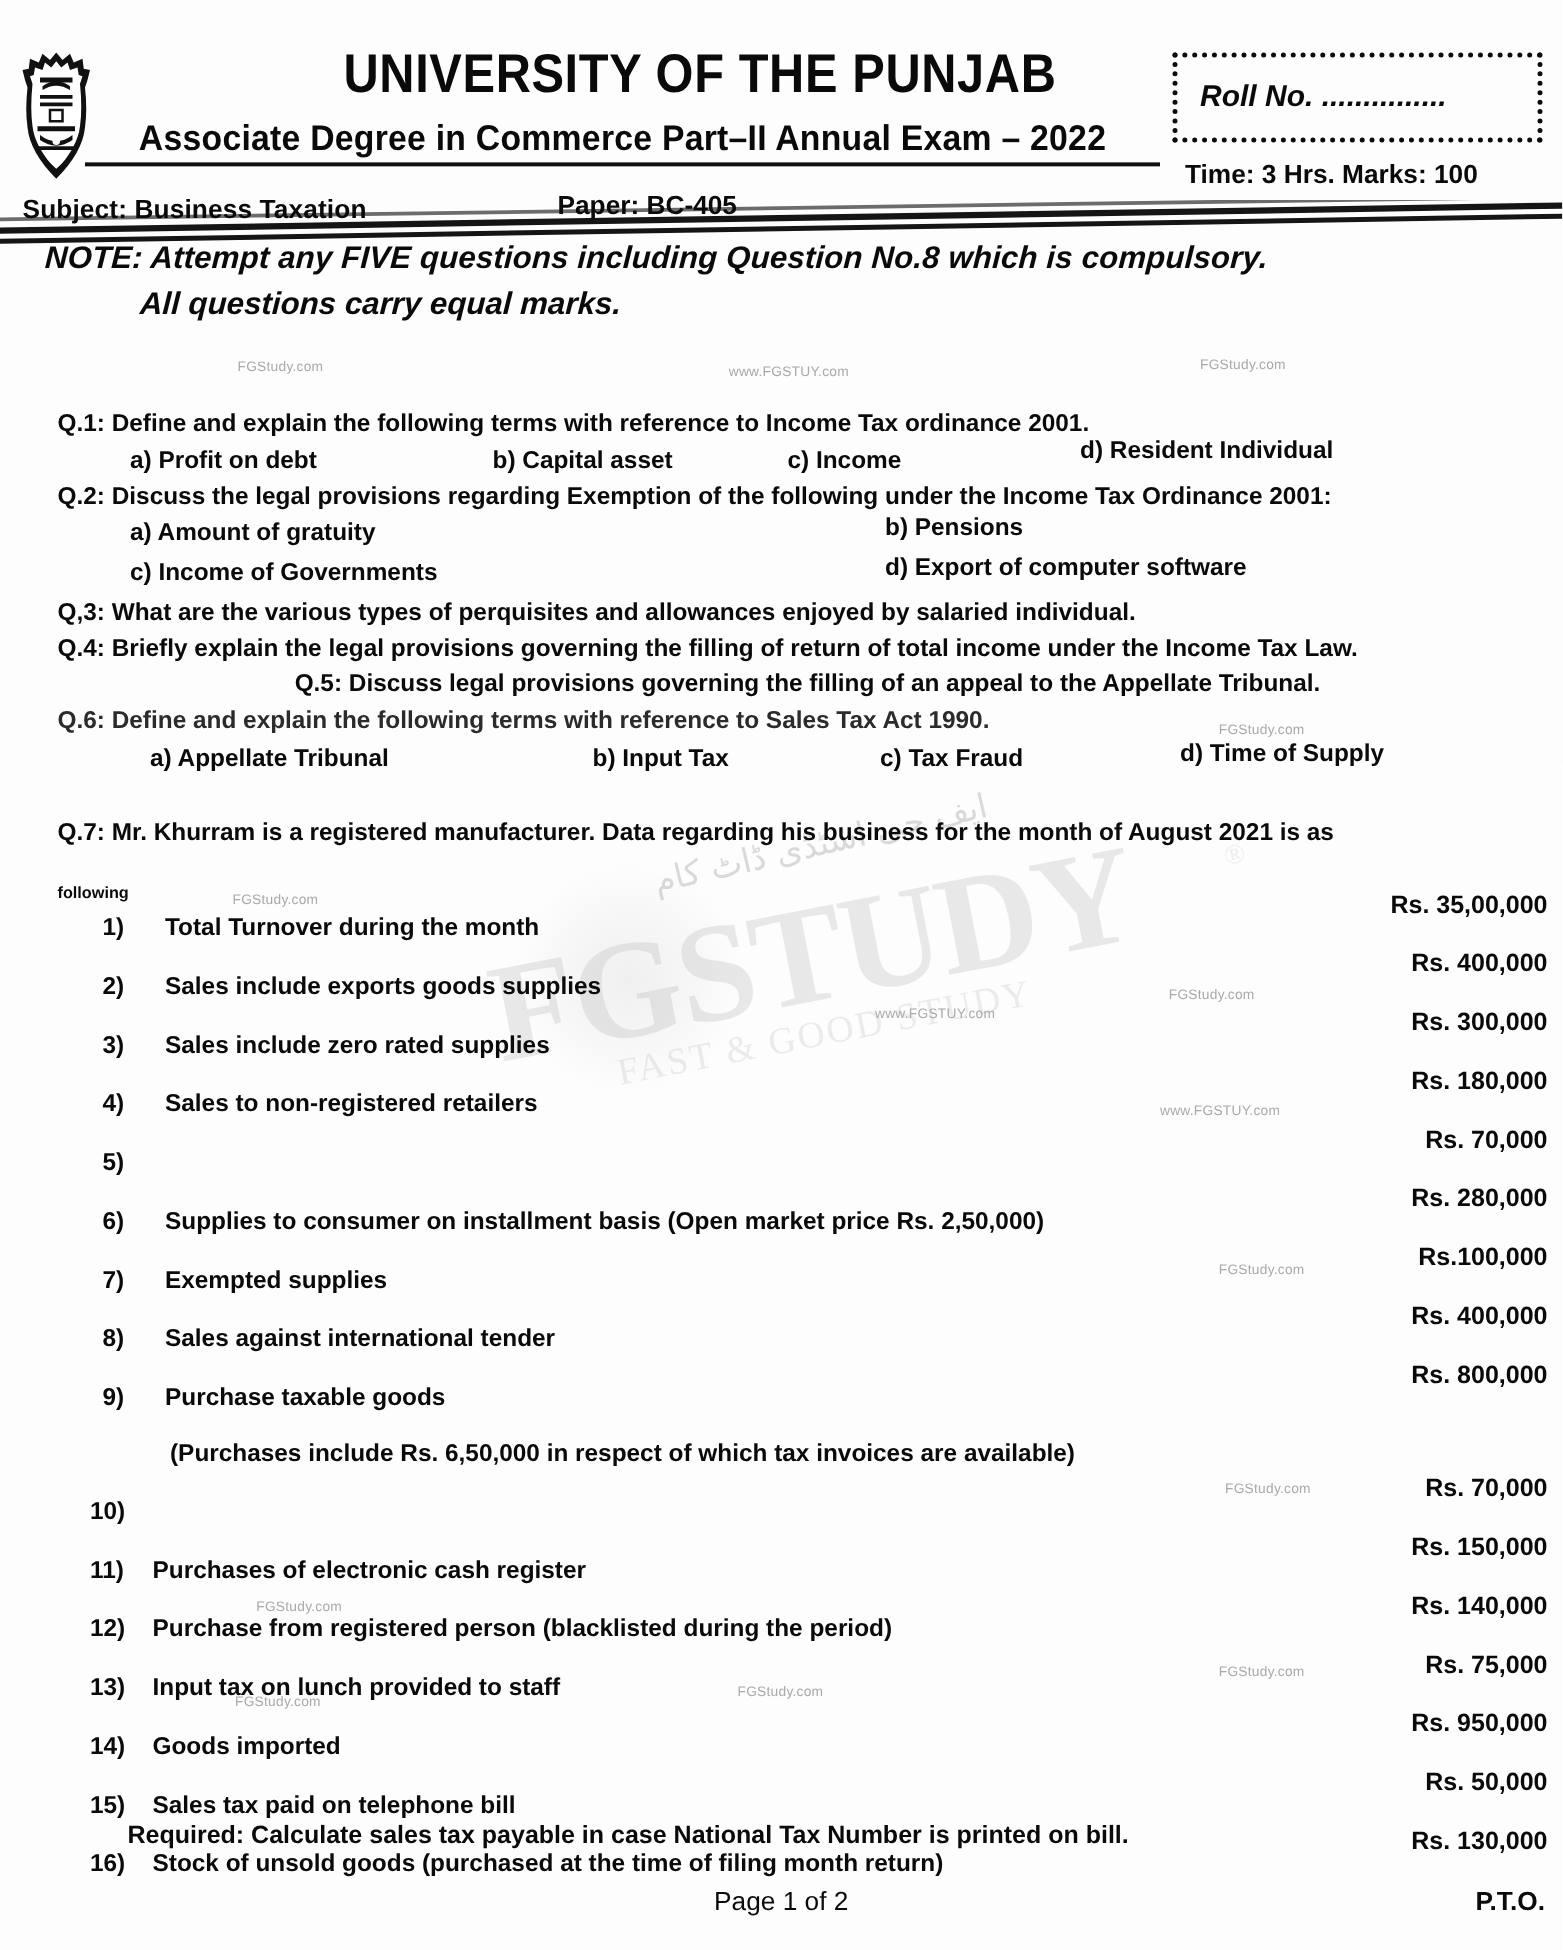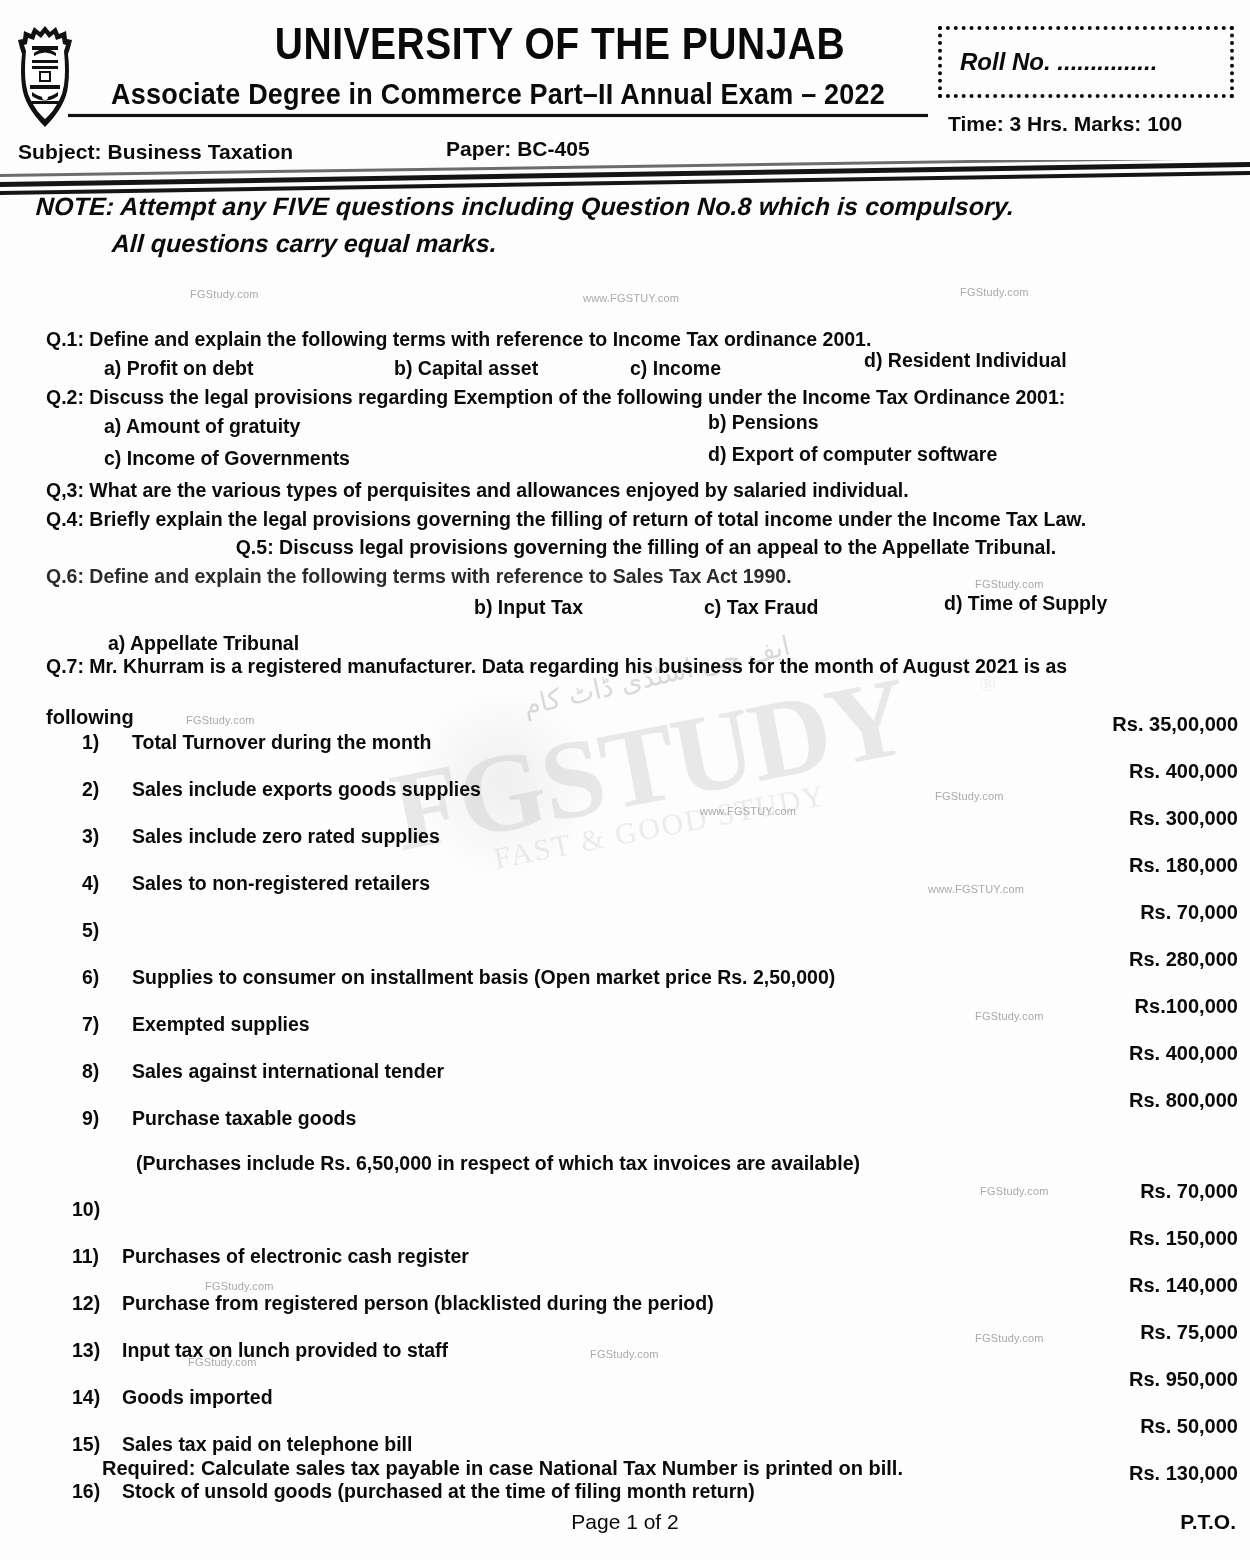--- a/index.html
+++ b/index.html
@@ -84,21 +84,21 @@
     font-size: 11px;
     color: #a9a9a9;
     font-family: "Liberation Sans", sans-serif;
     letter-spacing: .2px;
     white-space: nowrap;
     z-index: 2;
     pointer-events: none;
   }
 
   
-  #header { position: absolute; left: 0; top: 0; width: 1250px; height: 182px; z-index: 5; }
+  #header { position: absolute; left: 0; top: 16px; width: 1250px; height: 182px; z-index: 5; }
 
   #crest {
     position: absolute; left: 14px; top: 24px;
     width: 62px; height: 105px;
   }
 
   .univ-title {
     position: absolute;
     left: 200px; top: 22px;
     width: 720px;
@@ -230,21 +230,21 @@
   #q7 {
     position: absolute;
     left: 46px; top: 655px;
     width: 1200px;
     z-index: 5;
   }
   #q7 .q7-head {
     font-size: 19.5px; font-weight: 700; white-space: nowrap;
   }
   #q7 .q7-following {
-    font-size: 20px; font-weight: 700; margin-top: 28px;
+    font-size: 13px; font-weight: 700; margin-top: 28px;
   }
   #list {
     position: absolute;
     left: 46px; top: 725px;
     width: 1200px;
     z-index: 5;
   }
   .row {
     position: relative;
     height: 47px;
@@ -408,21 +408,21 @@
     <div class="q" style="margin-top:9px;text-align:center;">
       <span class="qno">Q.5:</span>
       <span>Discuss legal provisions governing the filling of an appeal to the Appellate Tribunal.</span>
     </div>
 
     <div class="q faded" style="margin-top:9px;">
       <span class="qno">Q.6:</span>
       <span>Define and explain the following terms with reference to Sales Tax Act 1990.</span>
     </div>
     <div class="opts" style="margin-top:10px;">
-      <span style="left:14px;margin-top:36px;">a) Appellate Tribunal</span>
+      <span style="left:26px;">a) Appellate Tribunal</span>
       <span style="left:380px;">b) Input Tax</span>
       <span style="left:610px;">c) Tax Fraud</span>
       <span style="left:850px; top:-4px;">d) Time of Supply</span>
     </div>
   </div>
 
   <div id="q7">
     <div class="q7-head">
       <span>Q.7:</span>
       <span>Mr. Khurram is a registered manufacturer. Data regarding his business for the month of August 2021 is as</span>

